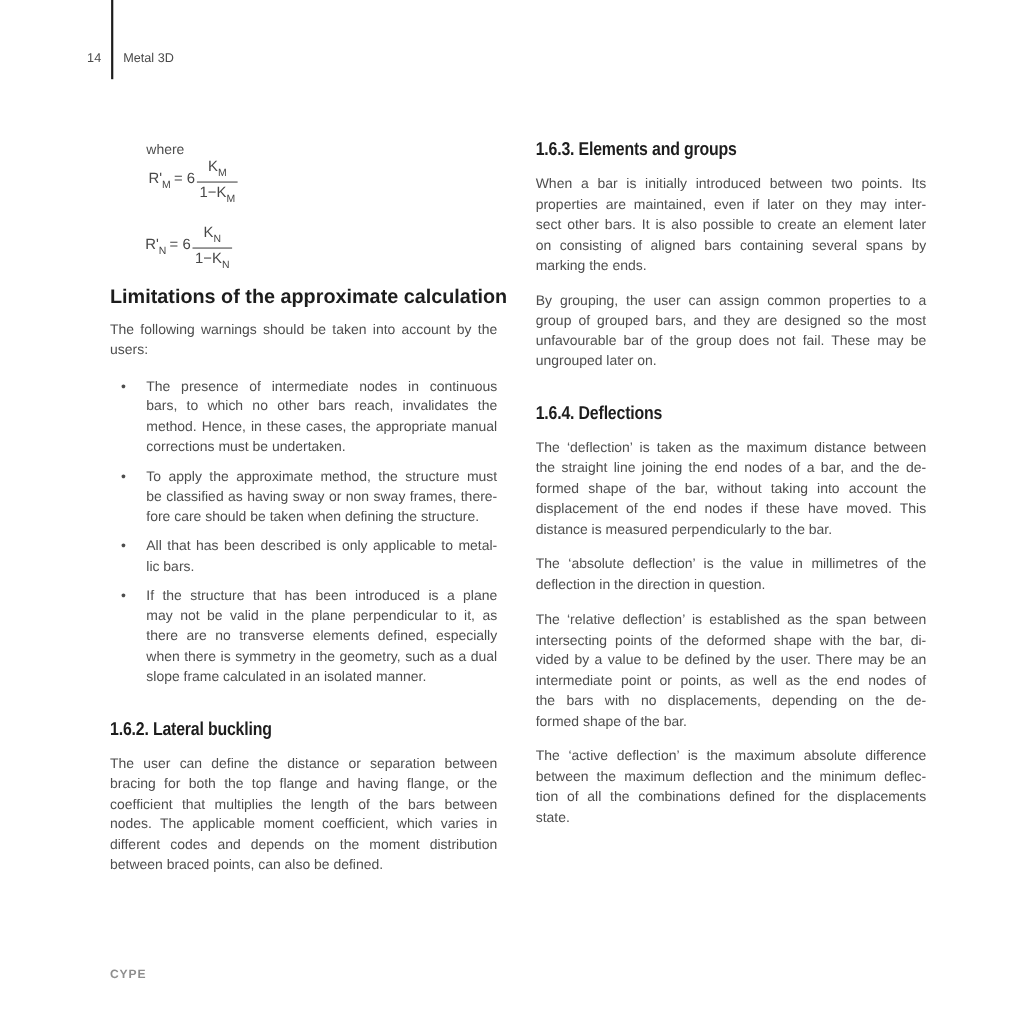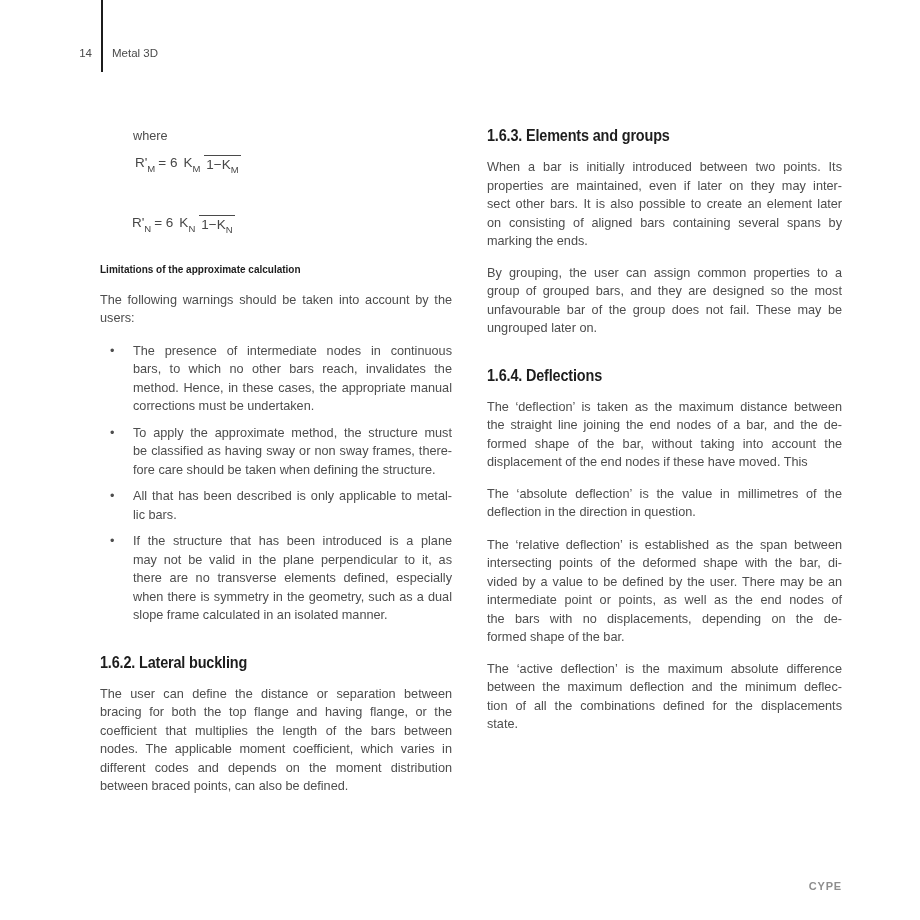--- a/index.html
+++ b/index.html
@@ -35,21 +35,21 @@
 
   
   .h-num {
     font-size: 17px; font-weight: bold; color: #1d1d1d;
     letter-spacing: -0.2px; white-space: nowrap;
     transform: scaleX(0.85); transform-origin: 0 50%;
     line-height: 20px; margin: 28px 0 0 0;
   }
   .h-num.first { margin-top: 1px; }
   .h-sub {
-    font-size: 10px; font-weight: bold; color: #1d1d1d;
+    font-size: 18px; font-weight: bold; color: #1d1d1d;
     line-height: 19px; margin: 14px 0 0 0; white-space: nowrap;
   }
 
   
   .para { margin-top: 13px; }
   .para.tight { margin-top: 12px; }
   .para.loose { margin-top: 14px; }
   .tline { text-align: justify; text-align-last: justify; }
   .tline:last-child { text-align-last: left; }
 
@@ -62,28 +62,28 @@
   
   .where { margin-left: 33px; margin-top: 2px; }
   .formula {
     margin-left: 35px; height: 40px;
     display: flex; align-items: center; color: #474747;
     font-size: 13.5px;
   }
   .formula.second { margin-top: 20px; margin-left: 32px; }
   .f-sub { font-size: 9.5px; position: relative; top: 1px; }
   .f-eq { margin: 0 2px 0 3px; }
-  .frac { display: inline-flex; flex-direction: row; align-items: center; }
+  .frac { display: inline-flex; flex-direction: column; align-items: center; }
   .frac .num { line-height: 15px; padding: 0 4px 1px 4px; }
   .frac .den { line-height: 15px; border-top: 1.4px solid #4a4a4a; padding: 1px 2px 0 2px; }
 
   
   .footer {
     position: absolute; left: 100px; top: 876px; width: 742px;
-    text-align: right;
+    text-align: left;
   }
   .footer-brand {
     font-size: 11px; font-weight: bold; letter-spacing: 0.8px; color: #8e8e8e;
   }
 </style>
 </head>
 <body>
 
 <div class="page">
 
@@ -183,20 +183,21 @@
         <div class="tline">unfavourable bar of the group does not fail. These may be</div>
         <div class="tline">ungrouped later on.</div>
       </div>
 
     <h3 class="h-num">1.6.4. Deflections</h3>
     <div class="para tight">
         <div class="tline">The ‘deflection’ is taken as the maximum distance between</div>
         <div class="tline">the straight line joining the end nodes of a bar, and the de-</div>
         <div class="tline">formed shape of the bar, without taking into account the</div>
         <div class="tline">displacement of the end nodes if these have moved. This</div>
+        <div class="tline">distance is measured perpendicularly to the bar.</div>
       </div>
     <div class="para">
         <div class="tline">The ‘absolute deflection’ is the value in millimetres of the</div>
         <div class="tline">deflection in the direction in question.</div>
       </div>
     <div class="para loose">
         <div class="tline">The ‘relative deflection’ is established as the span between</div>
         <div class="tline">intersecting points of the deformed shape with the bar, di-</div>
         <div class="tline">vided by a value to be defined by the user. There may be an</div>
         <div class="tline">intermediate point or points, as well as the end nodes of</div>

